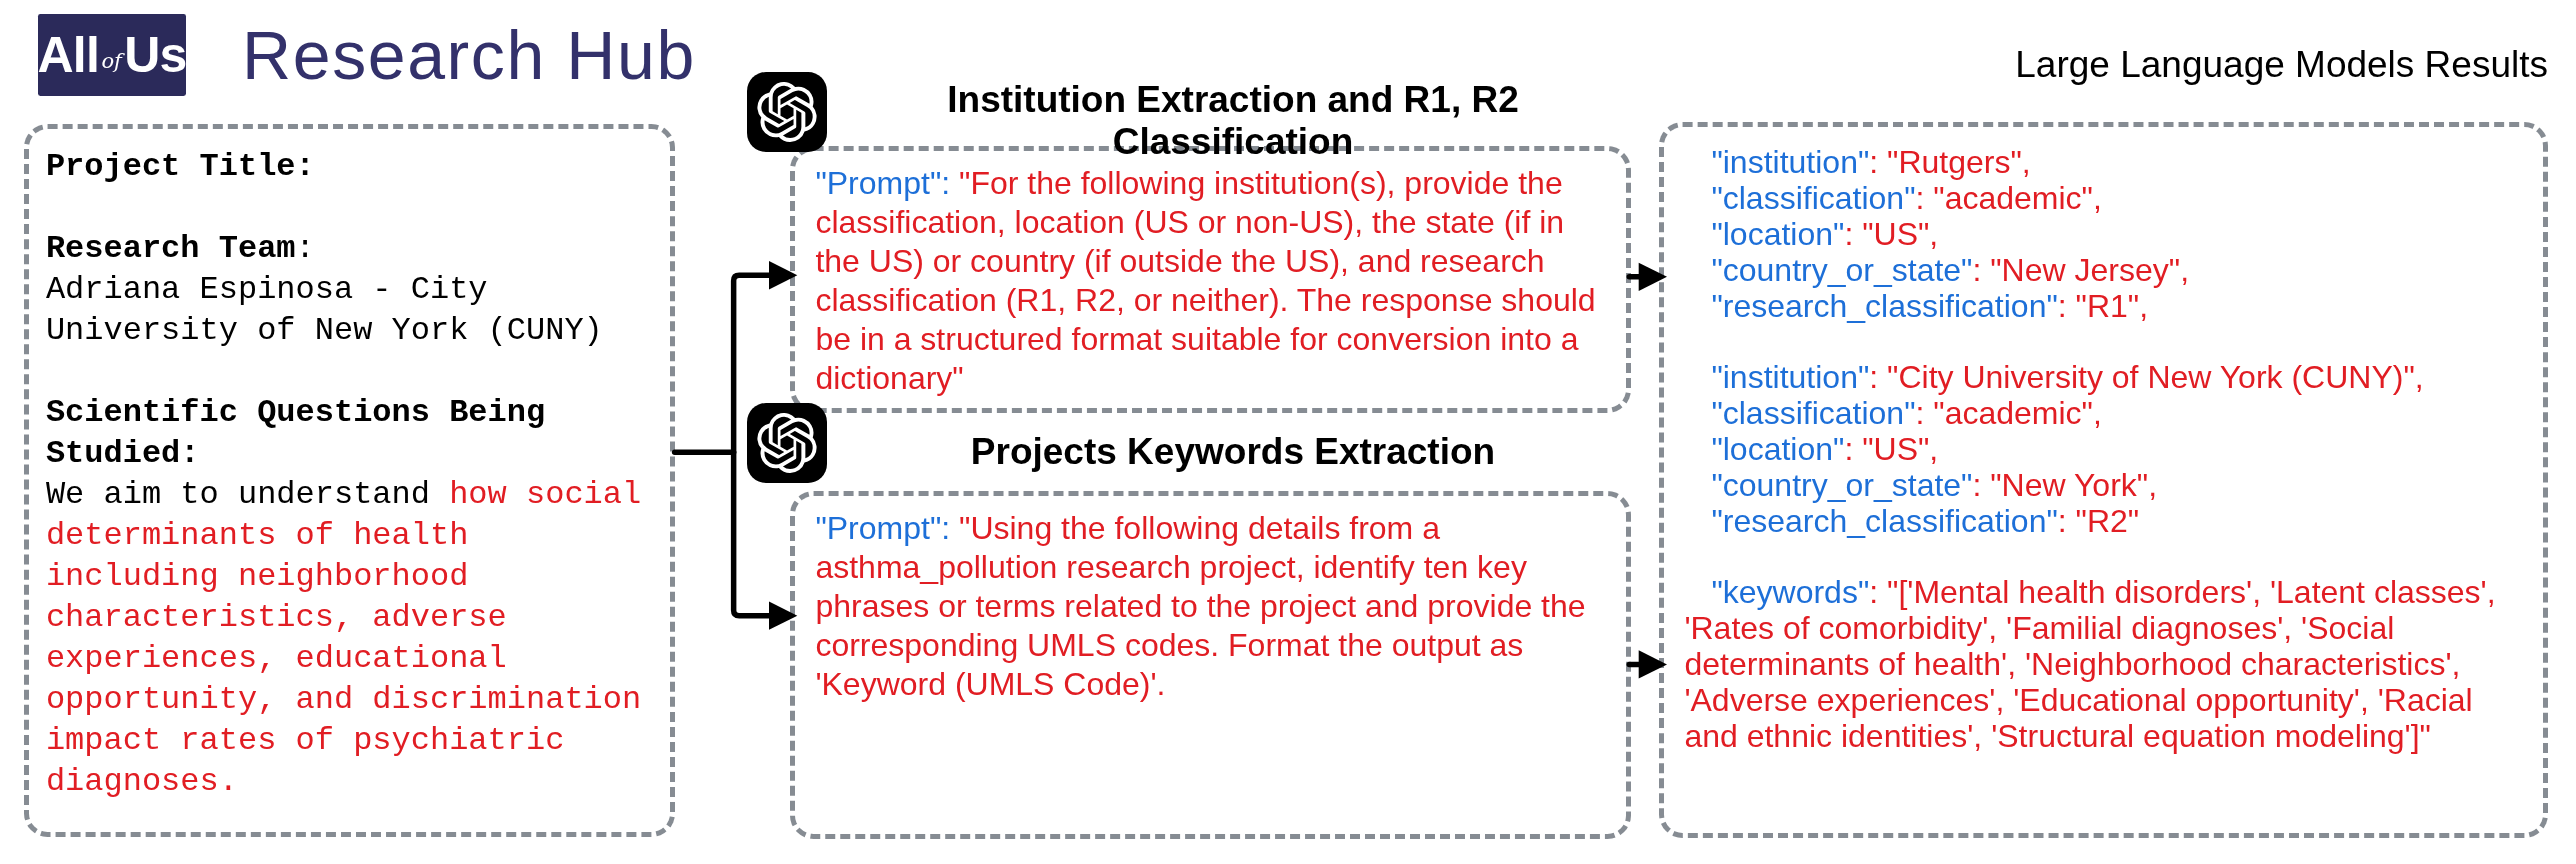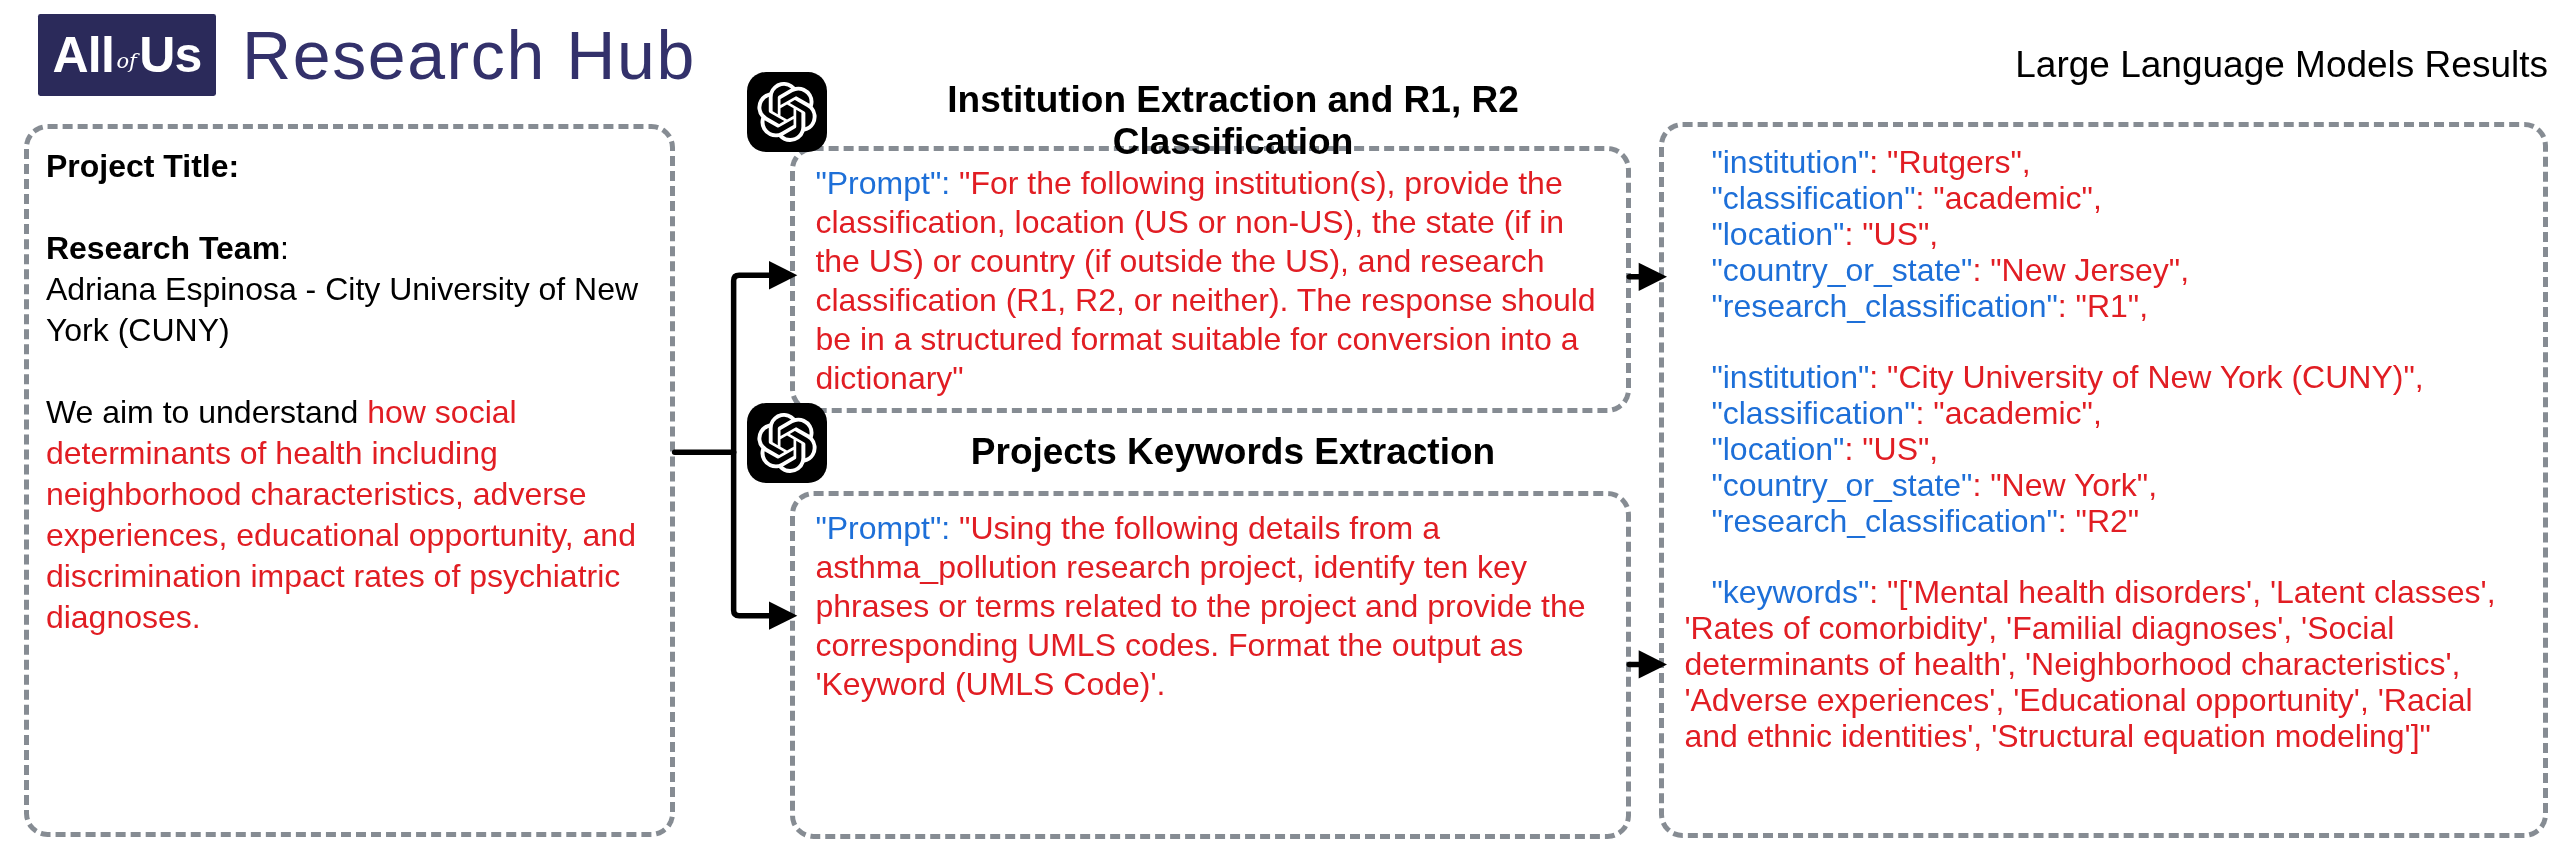--- a/index.html
+++ b/index.html
@@ -1,36 +1,36 @@
 <!DOCTYPE html>
 <html style="font-size:12.6px"><head>
 <meta charset="utf-8">
 <style>
   html,body{margin:0;padding:0;background:#ffffff;}
   body{width:2576px;height:865px;position:relative;overflow:hidden;
        font-family:"Liberation Sans",sans-serif;color:#000;}
 
   
-  .aou-box{position:absolute;left:38px;top:14px;width:178px;height:82px;
+  .aou-box{position:absolute;left:38px;top:14px;width:148px;height:82px;
            background:#2b2a5a;border-radius:2.4px;display:flex;align-items:center;
            justify-content:center;color:#fff;}
   .aou-all,.aou-us{font-size:50px;font-weight:800;letter-spacing:-0.8px;}
   .aou-of{font-family:"DejaVu Serif",serif;font-style:italic;font-size:21px;
           margin:0 2.4px;position:relative;top:5.5px;}
   .aou-product{position:absolute;left:242px;top:14px;height:82px;display:flex;
                align-items:center;font-size:68px;font-weight:400;color:#33316b;
                letter-spacing:1.6px;}
 
   
   .dash-box{position:absolute;box-sizing:border-box;border:5.5px dashed #868c93;
             border-radius:23.6px;background:#fff;}
 
   
   .project-box{left:23.6px;top:124px;width:651px;height:713px;padding:17.3px 17.3px;
-               font-size:32px;line-height:41px;}
+               font-size:32px;line-height:41px;font-family:Liberation Mono, monospace;}
   .para{margin:0 0 41px 0;}
   .para:last-child{margin-bottom:0;}
   .blabel{font-weight:bold;display:block;}
   .blabel-inline{font-weight:bold;display:inline;}
   .red{color:#e11d23;}
   .blue{color:#1d6fd8;}
 
   
   .openai-chip{position:absolute;width:80px;height:80px;background:#000;
                border-radius:19px;display:flex;align-items:center;justify-content:center;
@@ -75,20 +75,21 @@
 
 <div class="dash-box project-box">
   <div class="para">
     <span class="blabel">Project Title:</span>
   </div>
   <div class="para">
     <div><span class="blabel-inline">Research Team</span><span>:</span></div>
     <div>Adriana Espinosa - City University of New York (CUNY)</div>
   </div>
   <div class="para">
+    <span class="blabel">Scientific Questions Being Studied:</span>
     <span>We aim to understand </span><span class="red">how social determinants of health including neighborhood characteristics, adverse experiences, educational opportunity, and discrimination impact rates of psychiatric diagnoses.</span>
   </div>
 </div>
 
 <div class="openai-chip chip1">
   <svg viewBox="0 0 24 24">
       <path fill="#ffffff" d="M22.2819 9.8211a5.9847 5.9847 0 0 0-.5157-4.9108 6.0462 6.0462 0 0 0-6.5098-2.9A6.0651 6.0651 0 0 0 4.9807 4.1818a5.9847 5.9847 0 0 0-3.9977 2.9 6.0462 6.0462 0 0 0 .7427 7.0966 5.98 5.98 0 0 0 .511 4.9107 6.051 6.051 0 0 0 6.5146 2.9001A5.9847 5.9847 0 0 0 13.2599 24a6.0557 6.0557 0 0 0 5.7718-4.2058 5.9894 5.9894 0 0 0 3.9977-2.9001 6.0557 6.0557 0 0 0-.7475-7.073zm-9.022 12.6081a4.4755 4.4755 0 0 1-2.8764-1.0408l.1419-.0804 4.7783-2.7582a.7948.7948 0 0 0 .3927-.6813v-6.7369l2.02 1.1686a.071.071 0 0 1 .038.052v5.5826a4.504 4.504 0 0 1-4.4945 4.4944zm-9.6607-4.1254a4.4708 4.4708 0 0 1-.5346-3.0137l.142.0852 4.783 2.7582a.7712.7712 0 0 0 .7806 0l5.8428-3.3685v2.3324a.0804.0804 0 0 1-.0332.0615L9.74 19.9502a4.4992 4.4992 0 0 1-6.1408-1.6464zM2.3408 7.8956a4.485 4.485 0 0 1 2.3655-1.9728V11.6a.7664.7664 0 0 0 .3879.6765l5.8144 3.3543-2.0201 1.1685a.0757.0757 0 0 1-.071 0l-4.8303-2.7865A4.504 4.504 0 0 1 2.3408 7.8956zm16.5963 3.8558L13.1038 8.364 15.1192 7.2a.0757.0757 0 0 1 .071 0l4.8303 2.7913a4.4944 4.4944 0 0 1-.6765 8.1042v-5.6772a.79.79 0 0 0-.407-.667zm2.0107-3.0231l-.142-.0852-4.7735-2.7818a.7759.7759 0 0 0-.7854 0L9.409 9.2297V6.8974a.0662.0662 0 0 1 .0284-.0615l4.8303-2.7866a4.4992 4.4992 0 0 1 6.6802 4.66zM8.3065 12.863l-2.02-1.1638a.0804.0804 0 0 1-.038-.0567V6.0742a4.4992 4.4992 0 0 1 7.3757-3.4537l-.142.0805L8.704 5.459a.7948.7948 0 0 0-.3927.6813zm1.0976-2.3654l2.602-1.4998 2.6069 1.4998v2.9994l-2.5974 1.4997-2.6067-1.4997z"></path>
     </svg>
 </div>
 <div class="step-title title1">Institution Extraction and R1, R2 Classification</div>

